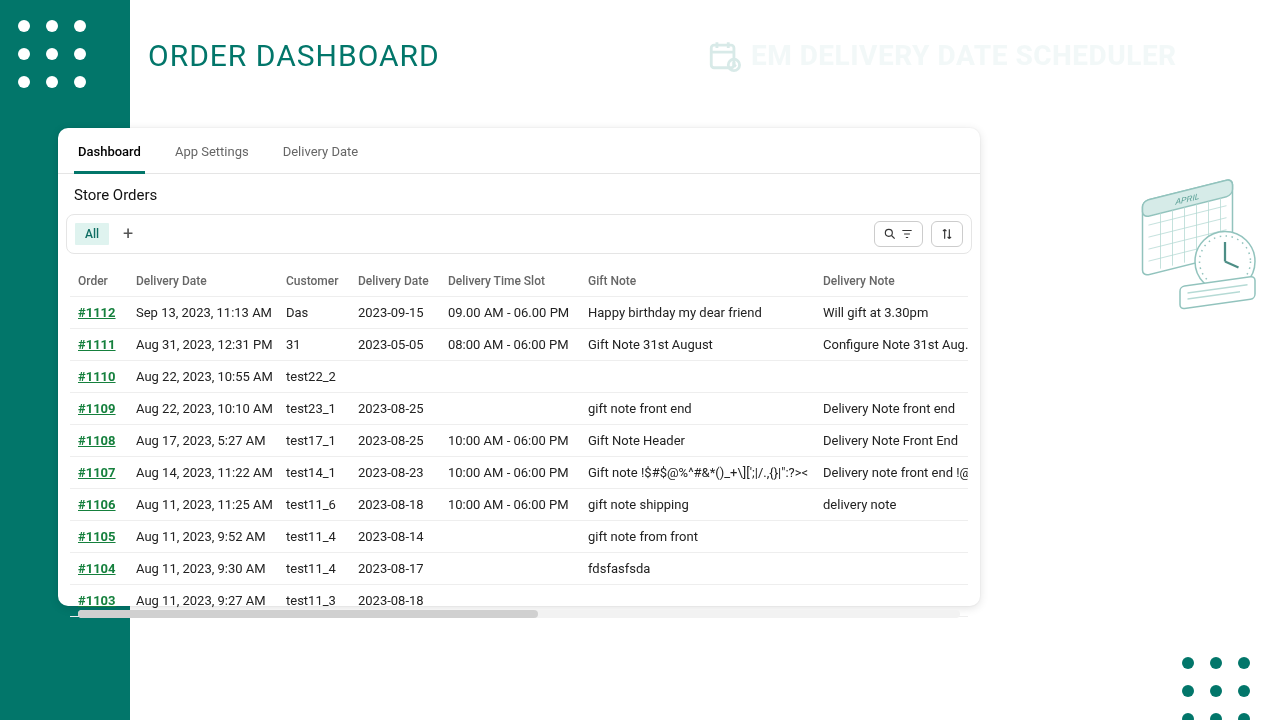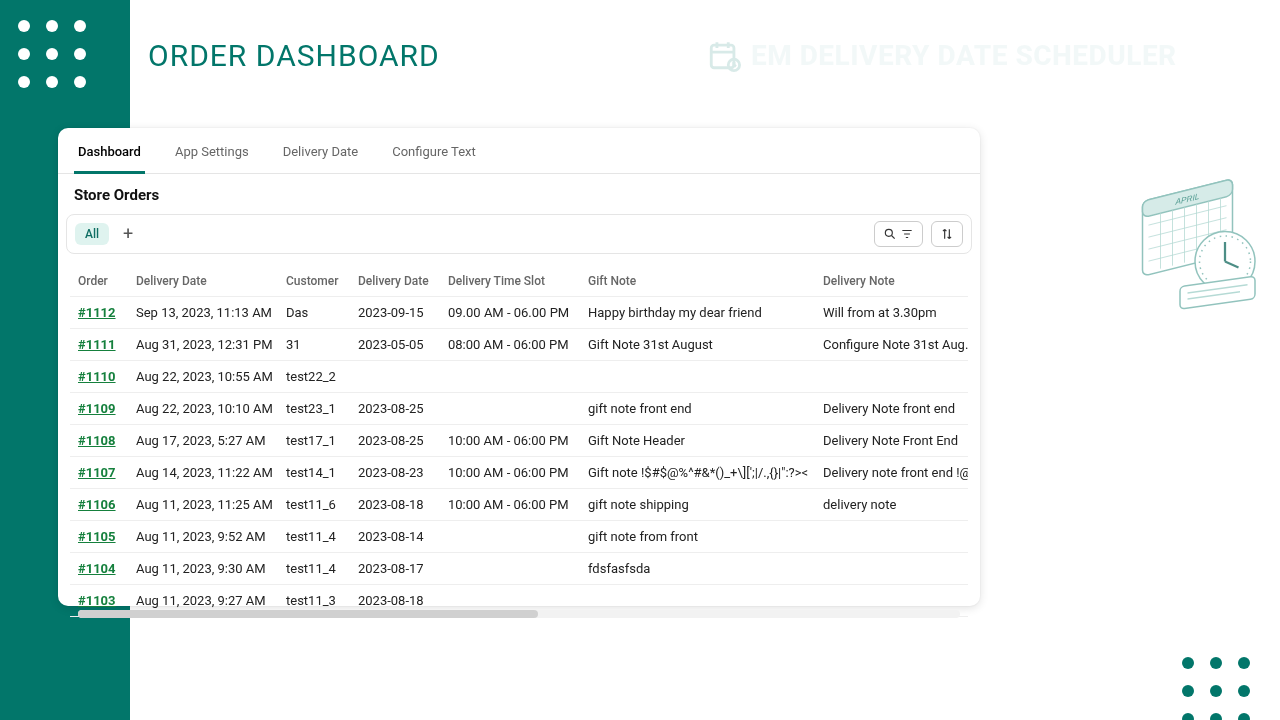--- a/index.html
+++ b/index.html
@@ -14,23 +14,23 @@
   .dots-br{left:1182px;top:657px}
   
   .page-title{position:absolute;left:148px;top:38px;font-size:30px;font-weight:400;letter-spacing:1px;color:#02766a}
   .app-brand{position:absolute;left:707px;top:38px;font-size:28px;font-weight:800;letter-spacing:0.5px;color:rgba(0,120,110,0.05);white-space:nowrap;display:flex;align-items:center;gap:10px}
   .app-brand svg{opacity:0.15}
   
   .card{position:absolute;left:58px;top:128px;width:922px;height:478px;background:#fff;border-radius:10px;box-shadow:0 2px 10px rgba(0,0,0,0.12),0 0 0 1px rgba(0,0,0,0.02)}
   .tabs{display:flex;border-bottom:1px solid #e5e5e5;padding:0 16px;gap:26px;font-size:13px;color:#666}
   .tab{padding:16px 4px 12px;cursor:pointer}
   .tab.active{color:#000000;font-weight:500;border-bottom:3px solid #02766a;margin-bottom:-1px}
-  .section-title{font-size:15px;font-weight:700;color:#111;padding:12px 16px 10px}
+  .section-title{font-size:15px;font-weight:400;color:#111;padding:12px 16px 10px}
   .toolbar{margin:0 8px;border:1px solid #e5e5e5;border-radius:8px;display:flex;align-items:center;padding:6px 8px;gap:8px}
-  .pill{background:#dff3ef;color:#0f6e63;font-size:12px;font-weight:500;padding:4px 10px;border-radius:6px;cursor:pointer}
+  .pill{background:#dff3ef;color:#0f6e63;font-size:12px;font-weight:500;padding:4px 10px;border-radius:1px;cursor:pointer}
   .plus{color:#555;font-size:18px;line-height:1;cursor:pointer;padding:2px 6px}
   .spacer{flex:1}
   .iconbtn{border:1px solid #ccc;border-radius:6px;padding:5px 8px;display:inline-flex;align-items:center;gap:3px;cursor:pointer;background:#fff}
   .iconbtn svg{display:block}
   
   .tbl{margin:12px 12px 0;font-size:13px;color:#222;height:352px;overflow:hidden;position:relative}
   .hdr,.row{display:grid;grid-template-columns:58px 150px 72px 90px 140px 235px 160px;gap:0;align-items:center;border-bottom:1px solid #eee;padding:8px 8px}
   .hdr{color:#666;font-size:12px;font-weight:500}
   .row a{color:#15803d;text-decoration:underline;font-weight:700}
   .row{white-space:nowrap}
@@ -79,21 +79,20 @@
       <path d="M19 17v2l1.5 1"></path>
     </svg>
   <span>EM DELIVERY DATE SCHEDULER</span>
 </div>
 
 <div class="card">
   <div class="tabs">
     <div class="tab active">Dashboard</div>
     <div class="tab">App Settings</div>
     <div class="tab">Delivery Date</div>
-    <div class="tab">Configure Text</div>
   </div>
 
   <div class="section-title">Store Orders</div>
 
   <div class="toolbar">
     <div class="pill">All</div>
     <div class="plus">+</div>
     <div class="spacer"></div>
     <div class="iconbtn">
       <svg width="14" height="14" viewBox="0 0 24 24" fill="none" stroke="#333" stroke-width="2">
@@ -122,21 +121,21 @@
       <div>Delivery Note</div>
     </div>
     <div id="rows">
         <div class="row">
           <div><a href="#">#1112</a></div>
           <div>Sep 13, 2023, 11:13 AM</div>
           <div>Das</div>
           <div>2023-09-15</div>
           <div>09.00 AM - 06.00 PM</div>
           <div>Happy birthday my dear friend</div>
-          <div>Will from at 3.30pm</div>
+          <div>Will gift at 3.30pm</div>
         </div>
         <div class="row">
           <div><a href="#">#1111</a></div>
           <div>Aug 31, 2023, 12:31 PM</div>
           <div>31</div>
           <div>2023-05-05</div>
           <div>08:00 AM - 06:00 PM</div>
           <div>Gift Note 31st August</div>
           <div>Configure Note 31st Augus</div>
         </div>

